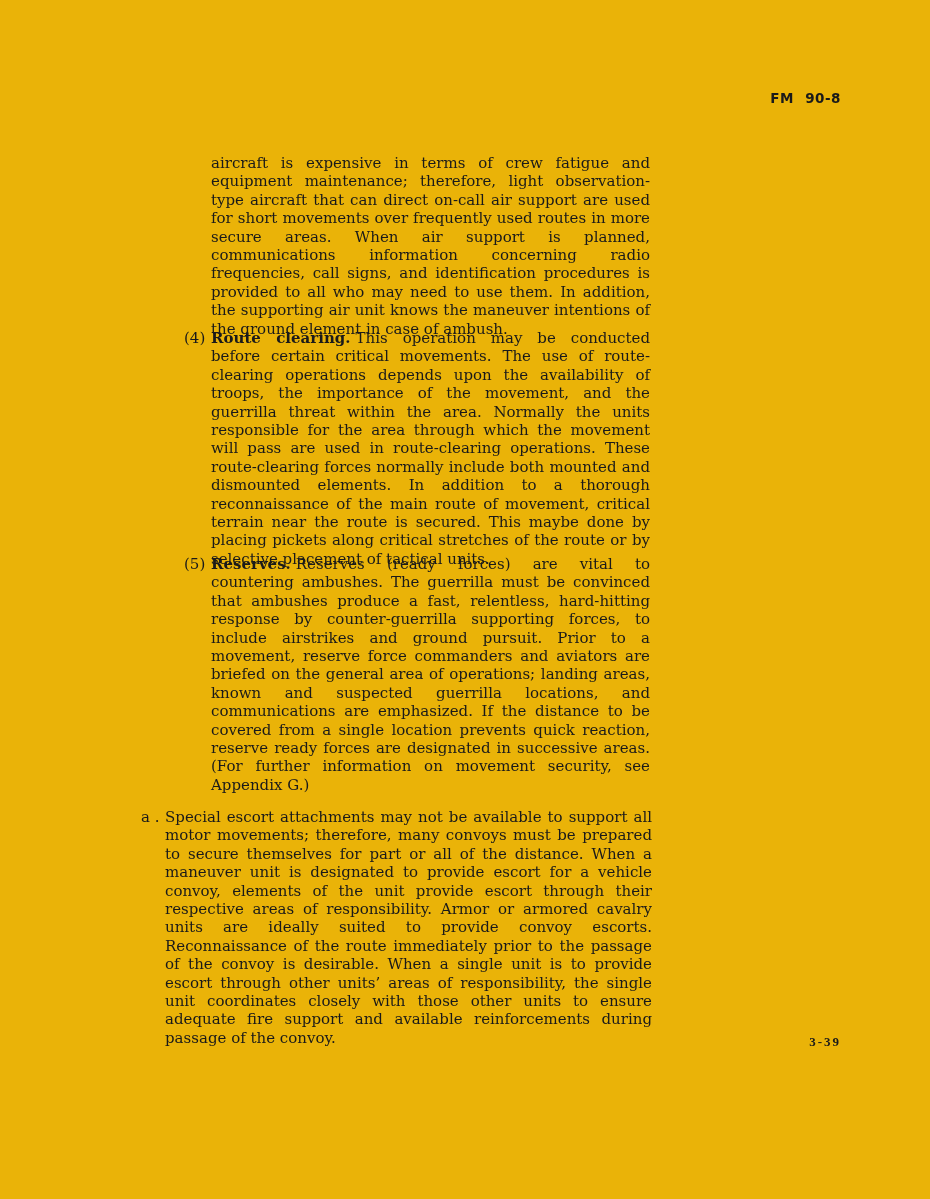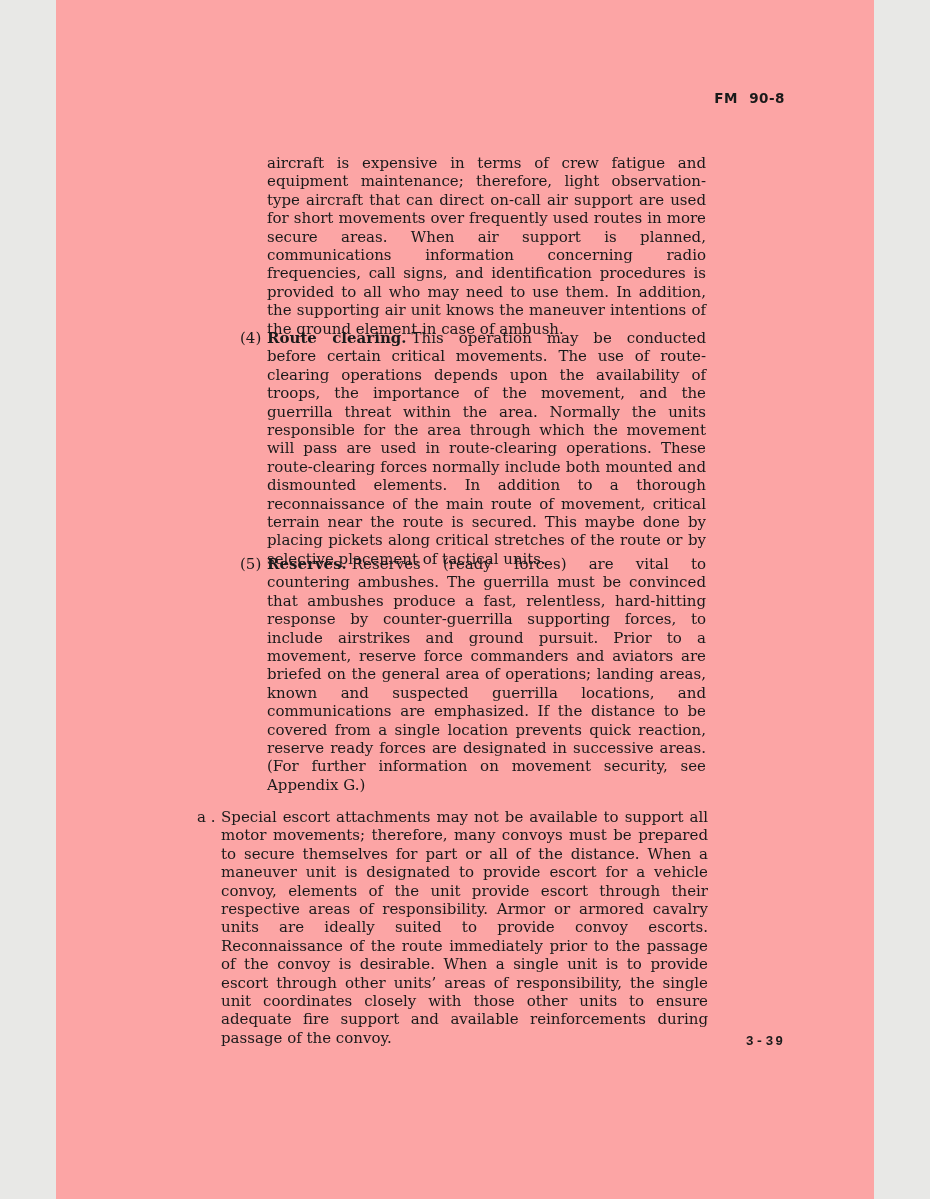--- a/index.html
+++ b/index.html
@@ -2,24 +2,24 @@
 <html><head>
 <meta charset="utf-8">
 <style>
   html, body {
     margin: 0;
     padding: 0;
     background: #e8e8e6;
   }
   .page {
     position: relative;
-    width: 818px;
+    width: 930px;
     height: 1199px;
     margin: 0 auto;
-    background: #fca5a5;
+    background: #eab308;
     color: #1a1a1a;
     font-family: "DejaVu Serif", serif;
     font-size: 15px;
     line-height: 18.4px;
     overflow: hidden;
   }
   .running-head {
     position: absolute;
     top: 90px;
     right: 89px;
@@ -81,21 +81,21 @@
     top: 0;
   }
   .sub-para .sp-body {
     margin-left: 24px;
     text-align: justify;
   }
   .page-number {
     position: absolute;
     top: 1034px;
     right: 89px;
-    font-family: Liberation Mono, monospace;
+    font-family: Liberation Serif, serif;
     font-weight: bold;
     font-size: 13px;
     letter-spacing: 2px;
     line-height: 16px;
   }
 </style>
 </head>
 <body>
 
 <div class="page">

